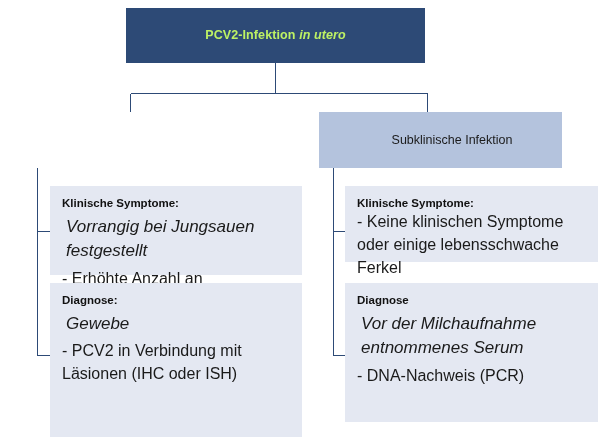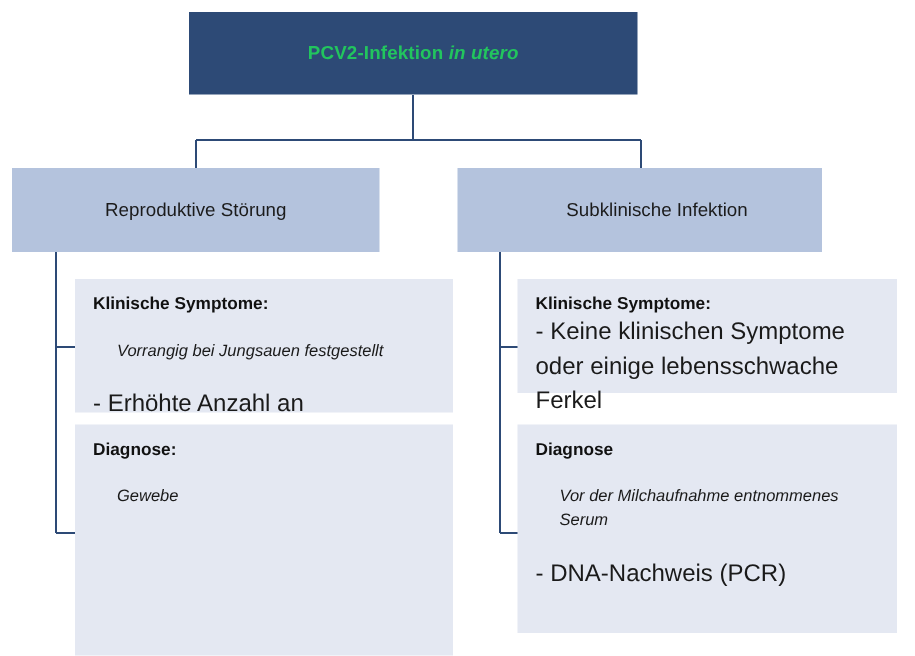--- a/index.html
+++ b/index.html
@@ -36,21 +36,21 @@
     top: 8px;
     width: 299px;
     height: 55px;
     background: #2d4a76;
     display: flex;
     align-items: center;
     justify-content: center;
     box-sizing: border-box;
   }
   .node-root .node-text {
-    color: #22c55e;
+    color: #bef264;
     font-size: 12.5px;
     font-weight: bold;
     letter-spacing: 0.1px;
     line-height: 1.2;
     text-align: right;
     white-space: nowrap;
   }
   .node-root .node-text .ital {
     font-style: italic;
   }
@@ -60,21 +60,21 @@
     position: absolute;
     top: 112px;
     height: 56px;
     background: #b4c3dd;
     display: flex;
     align-items: center;
     justify-content: center;
     box-sizing: border-box;
   }
   .node-branch.left  { left: 8px;   width: 245px; }
-  .node-branch.right { left: 305px; width: 243px; padding-left: 23px; }
+  .node-branch.right { left: 319px; width: 243px; padding-left: 23px; }
   .node-branch .node-text {
     color: #1b1b1b;
     font-size: 12.5px;
     font-weight: normal;
     text-align: center;
     white-space: nowrap;
   }
 
   
   .panel {
@@ -92,25 +92,25 @@
   .panel.p-r2 { top: 283px; height: 139px; }
 
   .panel .ptitle {
     font-size: 11.5px;
     font-weight: bold;
     color: #111111;
     line-height: 1.42;
     margin: 0;
   }
   .panel .psub {
-    font-size: 11px;
+    font-size: 17px;
     font-style: italic;
     color: #1a1a1a;
     line-height: 1.42;
-    margin: 16px;
+    margin: 4px;
   }
   .panel .pitem {
     font-size: 16px;
     color: #1a1a1a;
     line-height: 1.42;
     margin: 0;
   }
 </style>
 </head>
 <body>
@@ -135,38 +135,36 @@
       <path d="M333.5 168 L333.5 355.5"></path>
       <path d="M333.5 231.5 L345 231.5"></path>
       <path d="M333.5 355.5 L345 355.5"></path>
     </g>
   </svg>
 
   <div class="node-root">
     <div class="node-text"><span>PCV2-Infektion</span><span class="ital">&nbsp;<span>in utero</span></span></div>
   </div>
 
-  <div class="node-branch left">
-    <div class="node-text">Reproduktive Störung</div>
-  </div>
 
   <div class="node-branch right">
     <div class="node-text">Subklinische Infektion</div>
   </div>
 
   <div class="panel left p-l1">
     <p class="ptitle">Klinische Symptome:</p>
     <p class="psub">Vorrangig bei Jungsauen festgestellt</p>
     <p class="pitem">- Erhöhte Anzahl an mumifizierten Föten</p>
     <p class="pitem">- Totgeborene Ferkel</p>
   </div>
 
   <div class="panel left p-l2">
     <p class="ptitle">Diagnose:</p>
     <p class="psub">Gewebe</p>
+    <p class="pitem">- PCV2 in Verbindung mit Läsionen (IHC oder ISH)</p>
   </div>
 
   <div class="panel right p-r1">
     <p class="ptitle">Klinische Symptome:</p>
     <p class="pitem">- Keine klinischen Symptome oder einige lebensschwache Ferkel</p>
   </div>
 
   <div class="panel right p-r2">
     <p class="ptitle">Diagnose</p>
     <p class="psub">Vor der Milchaufnahme entnommenes Serum</p>

